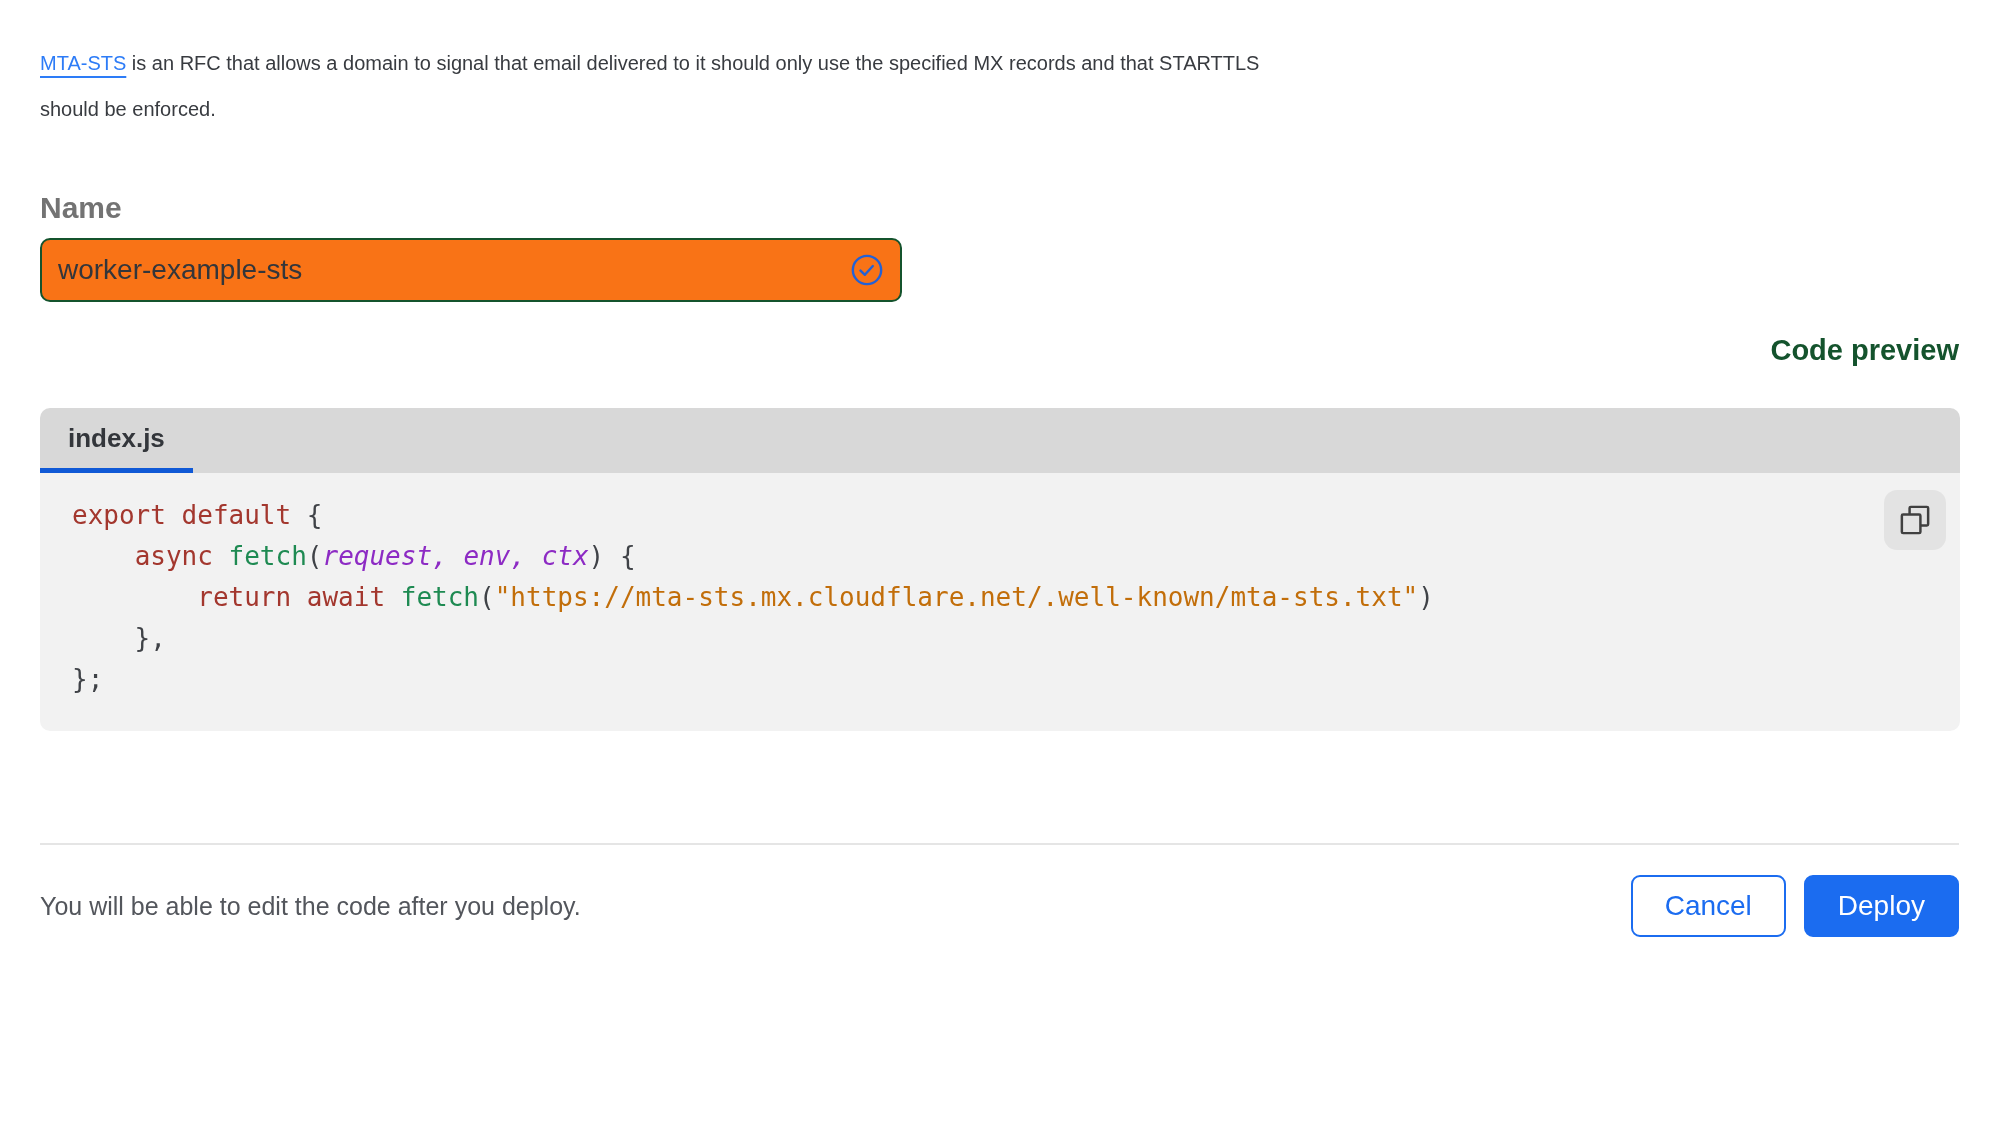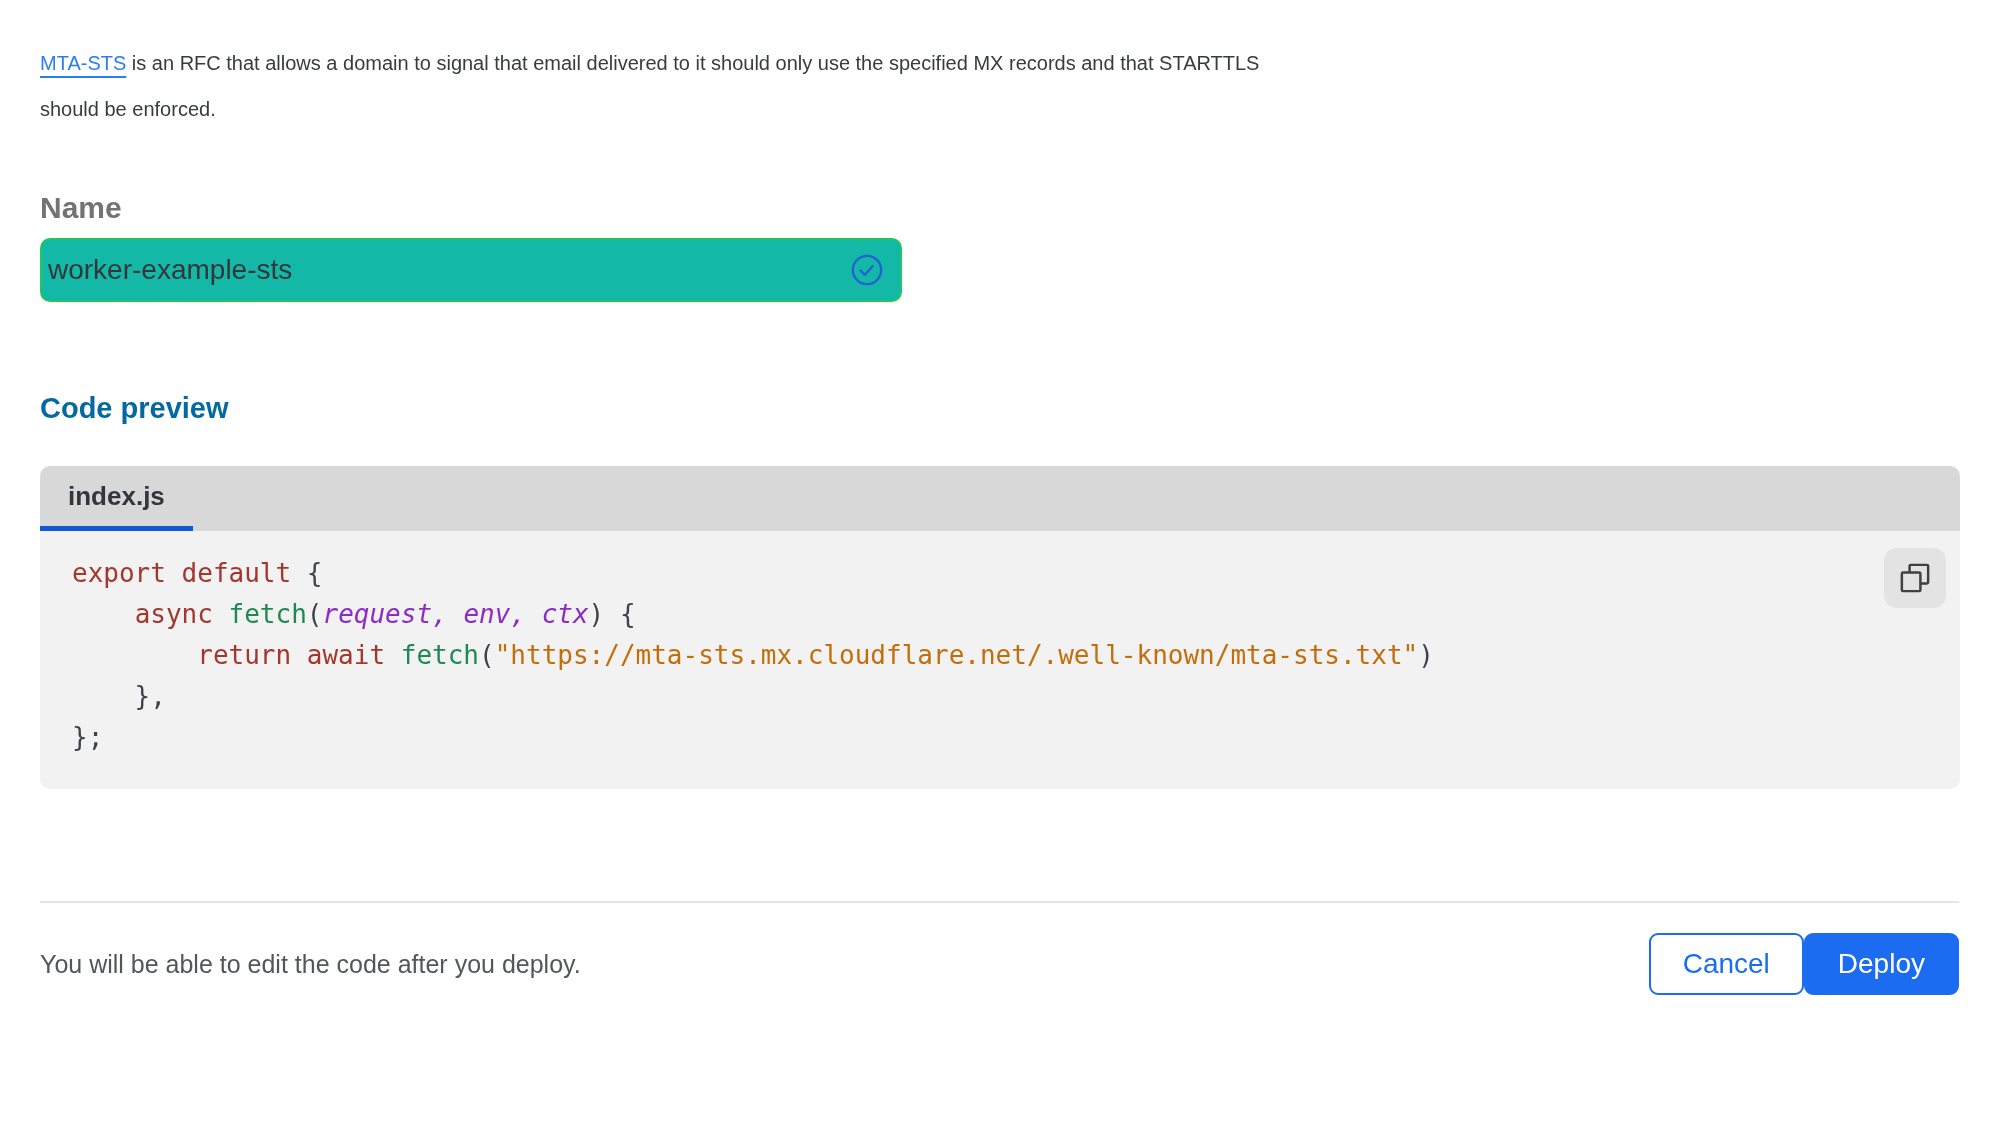--- a/index.html
+++ b/index.html
@@ -44,42 +44,43 @@
     color: #737373;
   }
   .input-wrap {
     position: relative;
     margin-top: 10px;
     width: 862px;
   }
   .name-input {
     width: 862px;
     height: 64px;
-    border: 2px solid #22c55e;
+    border: 2px solid #14532d;
     border-radius: 10px;
-    padding: 0 70px 0 6px;
+    padding: 0 70px 0 16px;
     font-size: 28px;
     color: #33363b;
     font-family: "Liberation Sans", sans-serif;
-    background: #14b8a6;
+    background: #f97316;
     outline: none;
   }
   .valid-icon {
     position: absolute;
     right: 18px; top: 15px;
     width: 34px; height: 34px;
     pointer-events: none;
   }
 
   .section-label {
-    margin-top: 86px;
+    margin-top: 28px;
     font-size: 29px;
     line-height: 40px;
     font-weight: 700;
-    color: #0369a1;
+    color: #14532d;
+    text-align: right;
   }
 
   .code-card {
     margin-top: 38px;
     width: 1920px;
     border-radius: 10px;
     overflow: hidden;
   }
   .tab-bar {
     background: #d8d8d8;
@@ -137,21 +138,21 @@
     margin-top: 30px;
     width: 1919px;
     display: flex;
     align-items: center;
     justify-content: space-between;
   }
   .footer-note {
     font-size: 25px;
     color: #53565c;
   }
-  .footer-actions { display: flex; }
+  .footer-actions { display: flex; gap: 18px; }
   .btn {
     height: 62px;
     padding: 0 32px;
     border-radius: 9px;
     font-size: 28px;
     font-family: "Liberation Sans", sans-serif;
     cursor: pointer;
   }
   .btn-secondary {
     background: #ffffff;

